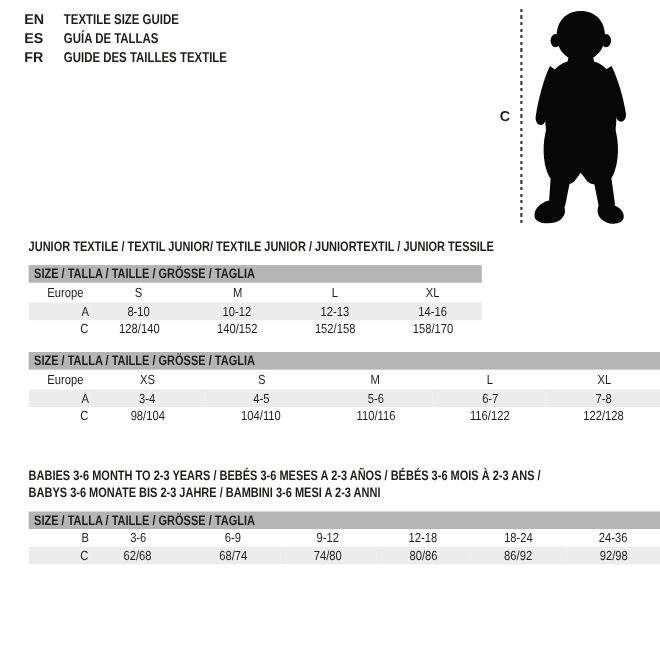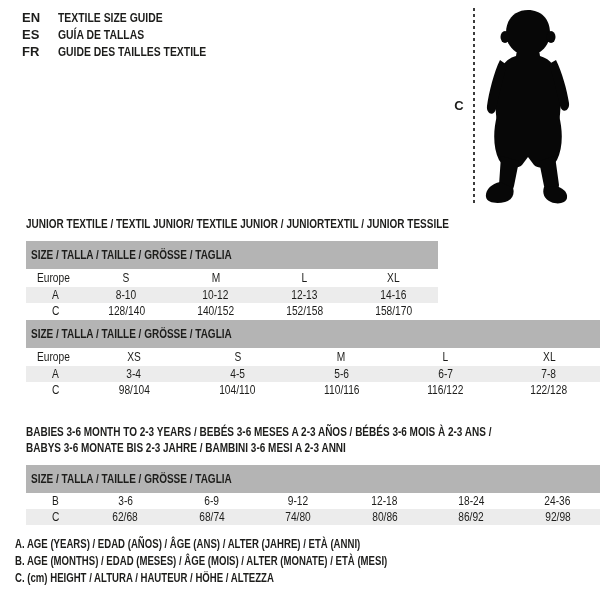--- a/index.html
+++ b/index.html
@@ -28,28 +28,28 @@
   .sec-junior{top:216px;width:412px;}
   .sec-children{top:320px;width:575px;}
   .sec-babies{top:424px;width:575px;}
   .sec-title{margin-bottom:9px;}
   .title-line{height:16px;line-height:16px;font-size:12.5px;font-weight:700;
     white-space:nowrap;width:max-content;transform:scaleX(.8);transform-origin:0 50%;}
   .title-line .sub{font-size:9px;vertical-align:-2px;}
   
   table{border-collapse:collapse;table-layout:fixed;width:100%;}
   col.label-col{width:56px;}
-  thead th{background:var(--hdr);height:28px;font-size:12.5px;font-weight:700;
+  thead th{background:var(--hdr);height:16px;font-size:12.5px;font-weight:700;
     text-align:left;padding:0 0 0 5px;}
   thead th .hdr{display:inline-block;transform:scaleX(.8);transform-origin:0 50%;
     white-space:nowrap;}
   tbody tr{height:16px;}
   .sec-junior tbody tr:first-child,.sec-children tbody tr:first-child{height:18px;}
   tbody tr:nth-child(even){background:var(--stripe);}
-  tbody th{text-align:center;padding:0 0 0 5px;font-size:12px;font-weight:400;}
+  tbody th{text-align:right;padding:0 0 0 5px;font-size:12px;font-weight:400;}
   tbody td{text-align:center;font-size:12px;font-weight:400;padding:0;}
   tbody th span{display:inline-block;transform:scaleX(.85);transform-origin:0 50%;white-space:nowrap;}
   tbody td span{display:inline-block;transform:scaleX(.85);transform-origin:50% 50%;white-space:nowrap;}
   
   .footnotes{position:absolute;left:15px;top:536px;}
   .footnote{height:17px;line-height:17px;font-size:12px;font-weight:700;
     white-space:nowrap;width:max-content;transform:scaleX(.8);transform-origin:0 50%;}
 </style>
 </head>
 <body>
@@ -210,19 +210,14 @@
             <td><span>68/74</span></td>
             <td><span>74/80</span></td>
             <td><span>80/86</span></td>
             <td><span>86/92</span></td>
             <td><span>92/98</span></td>
           </tr>
         </tbody>
       </table>
   </section>
 
-  <div class="footnotes">
-      <div class="footnote">A. AGE (YEARS) / EDAD (AÑOS) / ÂGE (ANS) / ALTER (JAHRE) / ETÀ (ANNI)</div>
-      <div class="footnote">B. AGE (MONTHS) / EDAD (MESES) / ÂGE (MOIS) / ALTER (MONATE) / ETÀ (MESI)</div>
-      <div class="footnote">C. (cm) HEIGHT / ALTURA / HAUTEUR / HÖHE / ALTEZZA</div>
-    </div>
 
 </div>
 
 </body></html>

